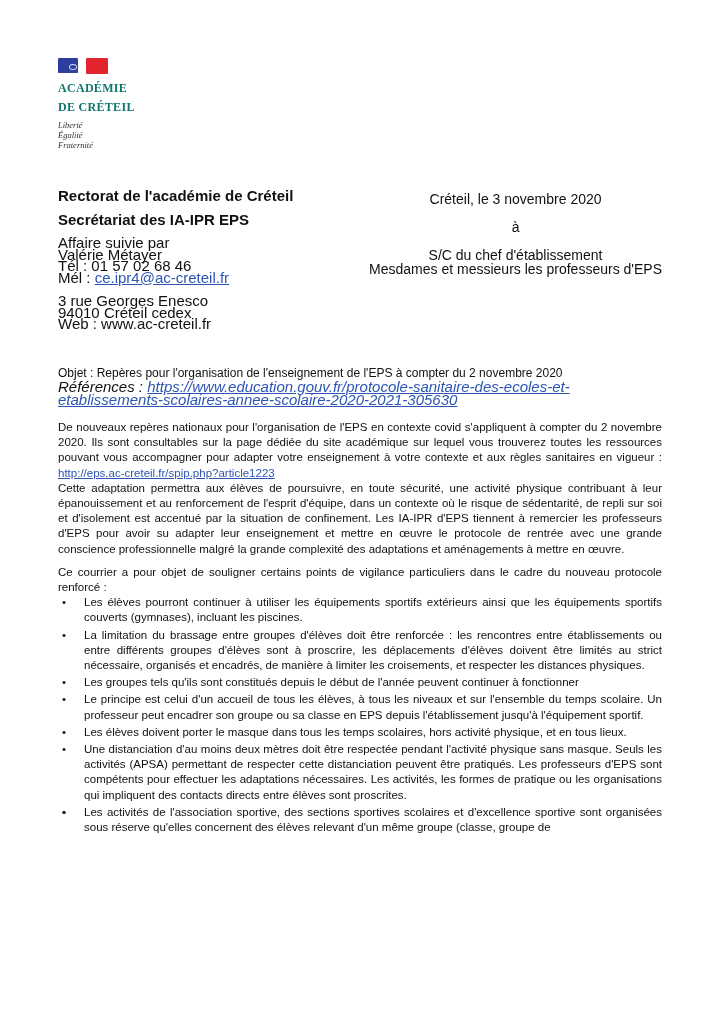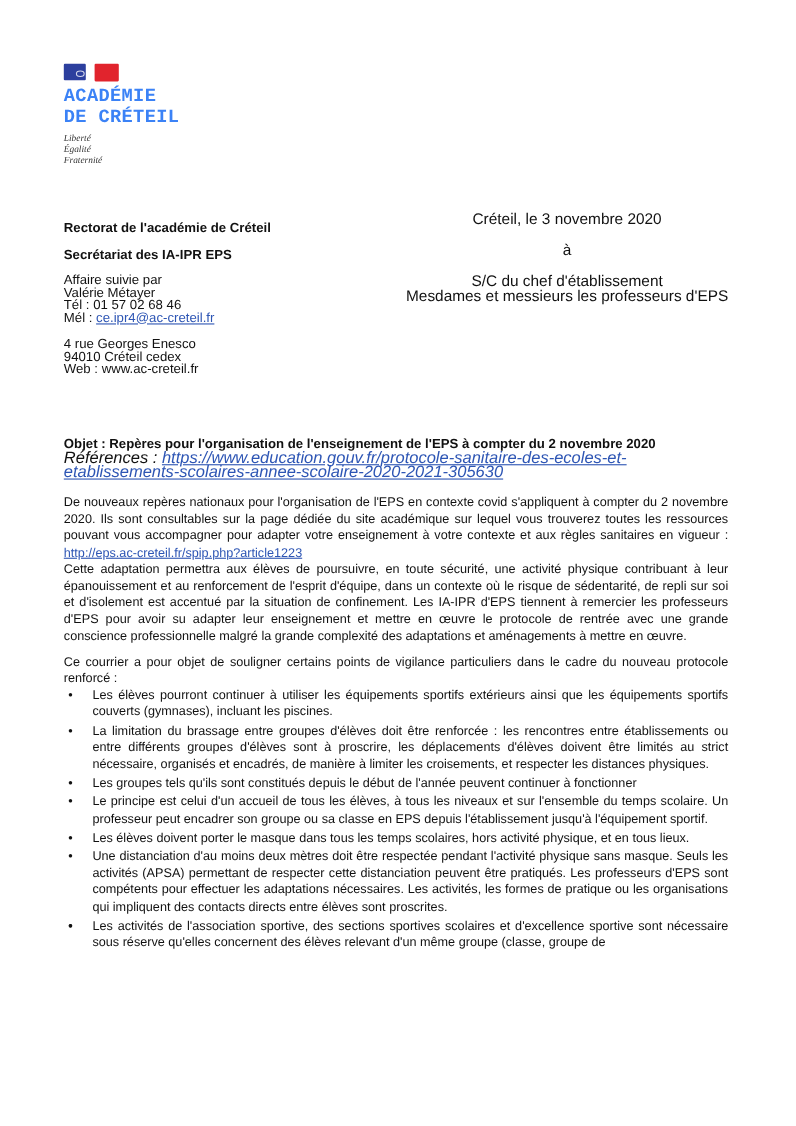--- a/index.html
+++ b/index.html
@@ -4,32 +4,32 @@
   <style>
     html, body { margin: 0; padding: 0; background: #ffffff; }
     body { width: 724px; height: 1024px; position: relative; overflow: hidden;
            font-family: "Liberation Sans", sans-serif; color: #111; }
     .abs { position: absolute; }
     .logo { left: 58px; top: 58px; }
     .flag { display: flex; gap: 8px; height: 17px; }
     .flag .blue { width: 20px; height: 15px; background: #2c3f9e; border-radius: 1px; position: relative; }
     .flag .blue::after { content: ""; position: absolute; right: 1px; top: 6px; width: 6px; height: 4px; border: 1px solid #fff; border-radius: 50%; opacity: .8; }
     .flag .red { width: 22px; height: 16px; background: #e1242d; border-radius: 1px; }
-    .logo-title { font-family: Liberation Mono, monospace; font-weight: bold; font-size: 17px; line-height: 19px; letter-spacing: 0.3px; color: #3b82f6; margin-top: 4px; }
+    .logo-title { font-family: Liberation Serif, serif; font-weight: bold; font-size: 12px; line-height: 19px; letter-spacing: 0.3px; color: #0f766e; margin-top: 4px; }
     .motto { font-family: "Liberation Serif", serif; font-style: italic; font-size: 8.5px; line-height: 10px; color: #333; margin-top: 3px; }
 
-    .sender { left: 58px; top: 190px; font-size: 12px; line-height: 11.5px; margin-top: 12px; }
+    .sender { left: 58px; top: 190px; font-size: 15px; line-height: 11.5px; }
     .sender .bold { font-weight: bold; }
     .sender .gap { height: 12px; }
     .link { color: #2d55b4; text-decoration: underline; }
 
     .right-block { right: 62px; top: 192px; text-align: center; font-size: 14px; line-height: 14px; }
 
     .content { left: 58px; top: 366px; width: 604px; font-size: 11.5px; line-height: 15.2px; }
-    .objet { font-weight: bold; font-size: 12px; line-height: 14px; margin-top: 30px; }
+    .objet { font-weight: normal; font-size: 12px; line-height: 14px; }
     .refs { font-style: italic; font-size: 15px; line-height: 13px; }
     .refs .label { color: #111; }
     .para { text-align: justify; margin: 0; }
     .mt16 { margin-top: 8px; }
     .mt14 { margin-top: 14px; }
     ul.bullets { list-style: none; margin: 0; padding: 0; }
     ul.bullets li { position: relative; padding-left: 26px; text-align: justify; margin-bottom: 2px; }
     ul.bullets li .dot { position: absolute; left: 4px; top: 0; }
   </style>
 </head>
@@ -54,21 +54,21 @@
 <div class="abs sender">
   <div class="bold">Rectorat de l'académie de Créteil</div>
   <div class="gap"></div>
   <div class="bold">Secrétariat des IA-IPR EPS</div>
   <div class="gap"></div>
   <div>Affaire suivie par</div>
   <div>Valérie Métayer</div>
   <div>Tél : 01 57 02 68 46</div>
   <div><span>Mél : </span><a class="link">ce.ipr4@ac-creteil.fr</a></div>
   <div class="gap"></div>
-  <div>4 rue Georges Enesco</div>
+  <div>3 rue Georges Enesco</div>
   <div>94010 Créteil cedex</div>
   <div>Web : www.ac-creteil.fr</div>
 </div>
 
 <div class="abs right-block">
   <div style="margin-bottom:14px;">Créteil, le 3 novembre 2020</div>
   <div style="margin-bottom:14px;">à</div>
   <div>S/C du chef d'établissement</div>
   <div>Mesdames et messieurs les professeurs d'EPS</div>
 </div>
@@ -83,15 +83,15 @@
   <p class="para mt16">Ce courrier a pour objet de souligner certains points de vigilance particuliers dans le cadre du nouveau protocole renforcé :</p>
 
   <ul class="bullets">
     <li><span class="dot">•</span><span>Les élèves pourront continuer à utiliser les équipements sportifs extérieurs ainsi que les équipements sportifs couverts (gymnases), incluant les piscines.</span></li>
     <li><span class="dot">•</span><span>La limitation du brassage entre groupes d'élèves doit être renforcée : les rencontres entre établissements ou entre différents groupes d'élèves sont à proscrire, les déplacements d'élèves doivent être limités au strict nécessaire, organisés et encadrés, de manière à limiter les croisements, et respecter les distances physiques.</span></li>
     <li><span class="dot">•</span><span>Les groupes tels qu'ils sont constitués depuis le début de l'année peuvent continuer à fonctionner</span></li>
     <li><span class="dot">•</span><span>Le principe est celui d'un accueil de tous les élèves, à tous les niveaux et sur l'ensemble du temps scolaire. Un professeur peut encadrer son groupe ou sa classe en EPS depuis l'établissement jusqu'à l'équipement sportif.</span></li>
     <li><span class="dot">•</span><span>Les élèves doivent porter le masque dans tous les temps scolaires, hors activité physique, et en tous lieux.</span></li>
     <li><span class="dot">•</span><span>Une distanciation d'au moins deux mètres doit être respectée pendant l'activité physique sans masque. Seuls les activités (APSA) permettant de respecter cette distanciation peuvent être pratiqués. Les professeurs d'EPS sont compétents pour effectuer les adaptations nécessaires. Les activités, les formes de pratique ou les organisations qui impliquent des contacts directs entre élèves sont proscrites.</span></li>
     <li><span class="dot">•</span></li>
-    <li><span class="dot">•</span><span>Les activités de l'association sportive, des sections sportives scolaires et d'excellence sportive sont nécessaire sous réserve qu'elles concernent des élèves relevant d'un même groupe (classe, groupe de</span></li>
+    <li><span class="dot">•</span><span>Les activités de l'association sportive, des sections sportives scolaires et d'excellence sportive sont organisées sous réserve qu'elles concernent des élèves relevant d'un même groupe (classe, groupe de</span></li>
   </ul>
 </div>
 
 </body></html>

